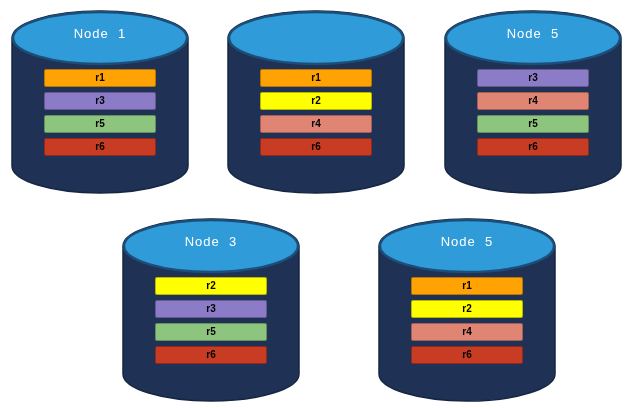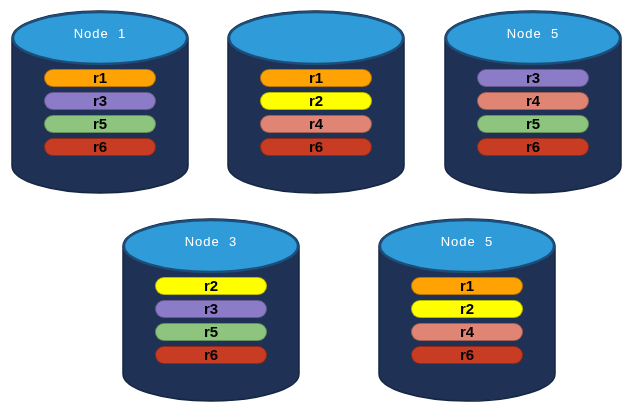--- a/index.html
+++ b/index.html
@@ -50,24 +50,24 @@
     left: 33px;
     width: 112px;
     display: flex;
     flex-direction: column;
     gap: 5px;
     z-index: 2;
   }
   .bar {
     height: 16px;
     border: 1px solid rgba(0,0,0,0.28);
-    border-radius: 9px;
+    border-radius: 2px;
     text-align: center;
     font-weight: 700;
-    font-size: 15px;
+    font-size: 10px;
     line-height: 16px;
     color: var(--bar-text, #000000);
   }
 </style>
 </head>
 <body>
 
 <div class="canvas">
 
   <div class="cyl cyl-pos-0">

